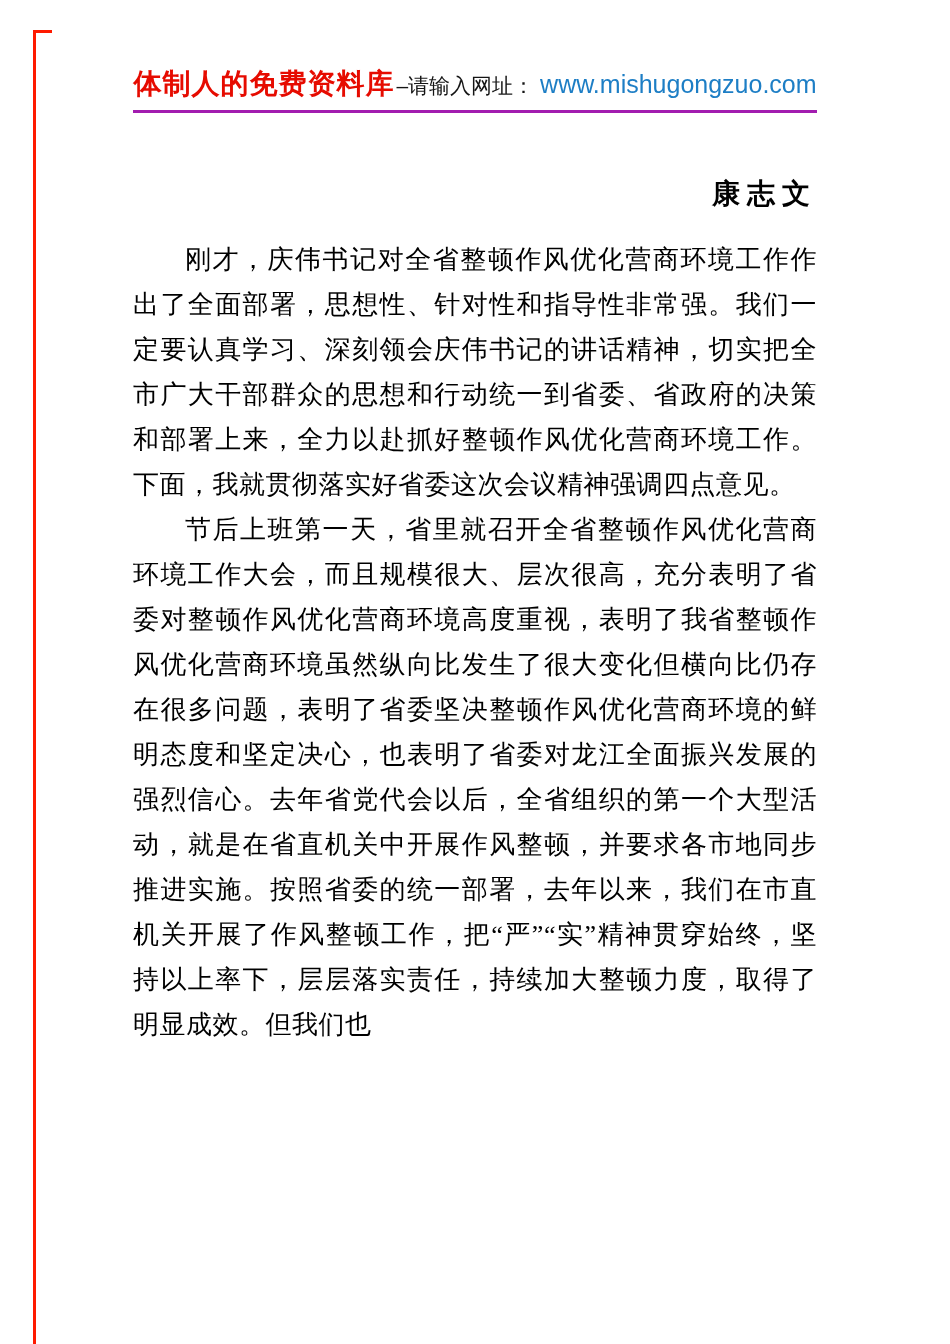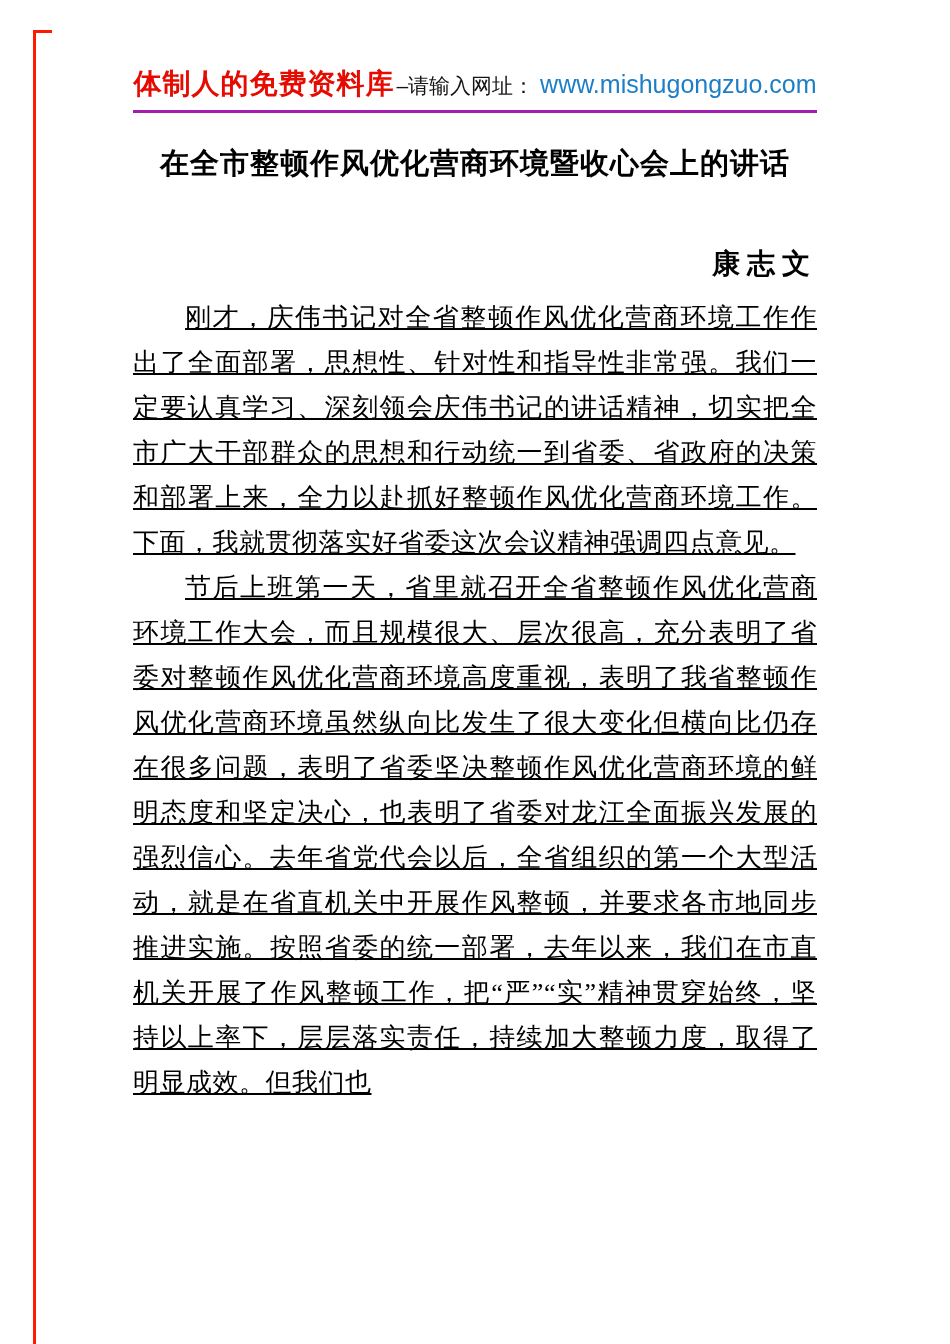--- a/index.html
+++ b/index.html
@@ -84,22 +84,21 @@
   }
   .source-note {
     margin-top: 8px;
     text-align: center;
     font-size: 26px;
     font-weight: bold;
     line-height: 38px;
   }
   
   .doc-body {
-    margin-top: 12px;
-    text-decoration: underline;
+    margin-top: 24px;
   }
   .doc-body p {
     margin: 0;
     font-size: 26px;
     line-height: 45px;
     text-align: justify;
     text-indent: 2em;
     letter-spacing: 0.5px;
   }
 </style>
@@ -108,21 +107,20 @@
 
 <div class="accent-line"></div>
 <div class="accent-tick"></div>
 
 <div class="content">
 
   <div class="site-header">
     <span class="site-brand">体制人的免费资料库</span><span class="header-instruction">–请输入网址：</span><a class="site-url" href="#">www.mishugongzuo.com</a>
   </div>
 
-  <h1 class="doc-title">在全市整顿作风优化营商环境暨收心会上的讲话</h1>
 
   <div class="author">康志文</div>
 
 
   <div class="doc-body">
     <p>刚才，庆伟书记对全省整顿作风优化营商环境工作作出了全面部署，思想性、针对性和指导性非常强。我们一定要认真学习、深刻领会庆伟书记的讲话精神，切实把全市广大干部群众的思想和行动统一到省委、省政府的决策和部署上来，全力以赴抓好整顿作风优化营商环境工作。下面，我就贯彻落实好省委这次会议精神强调四点意见。</p>
     <p>节后上班第一天，省里就召开全省整顿作风优化营商环境工作大会，而且规模很大、层次很高，充分表明了省委对整顿作风优化营商环境高度重视，表明了我省整顿作风优化营商环境虽然纵向比发生了很大变化但横向比仍存在很多问题，表明了省委坚决整顿作风优化营商环境的鲜明态度和坚定决心，也表明了省委对龙江全面振兴发展的强烈信心。去年省党代会以后，全省组织的第一个大型活动，就是在省直机关中开展作风整顿，并要求各市地同步推进实施。按照省委的统一部署，去年以来，我们在市直机关开展了作风整顿工作，把“严”“实”精神贯穿始终，坚持以上率下，层层落实责任，持续加大整顿力度，取得了明显成效。但我们也</p>
   </div>
 
 </div>

